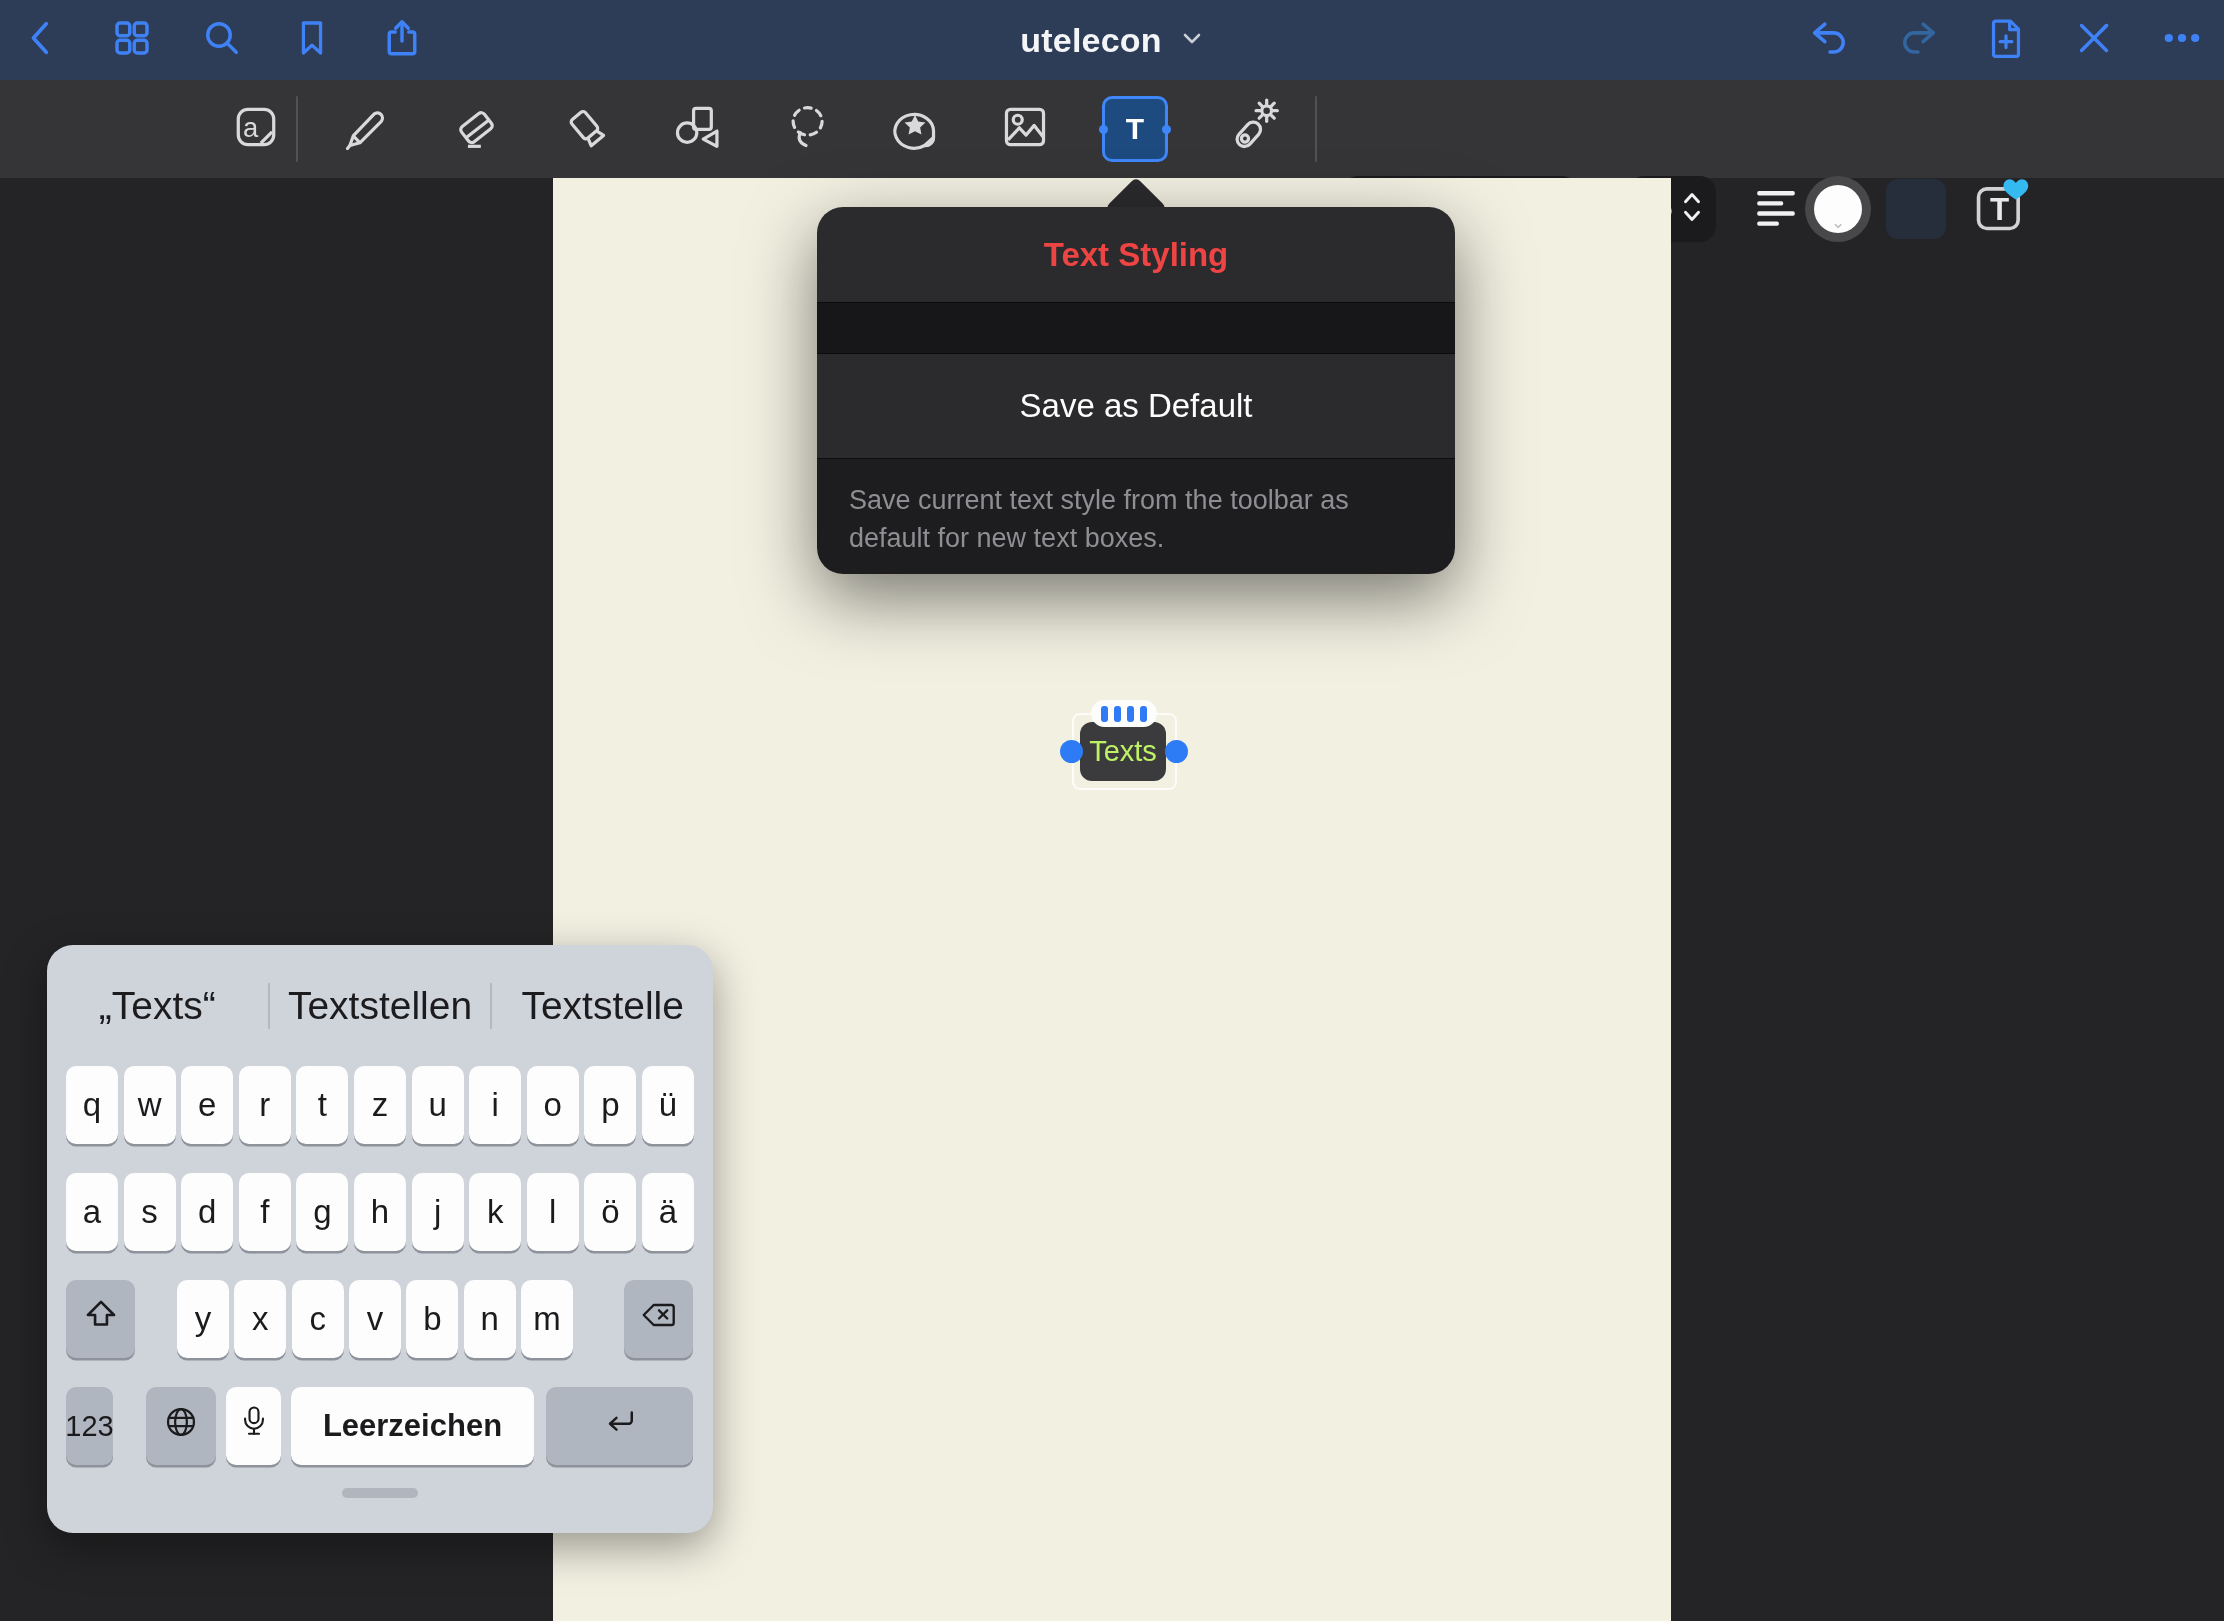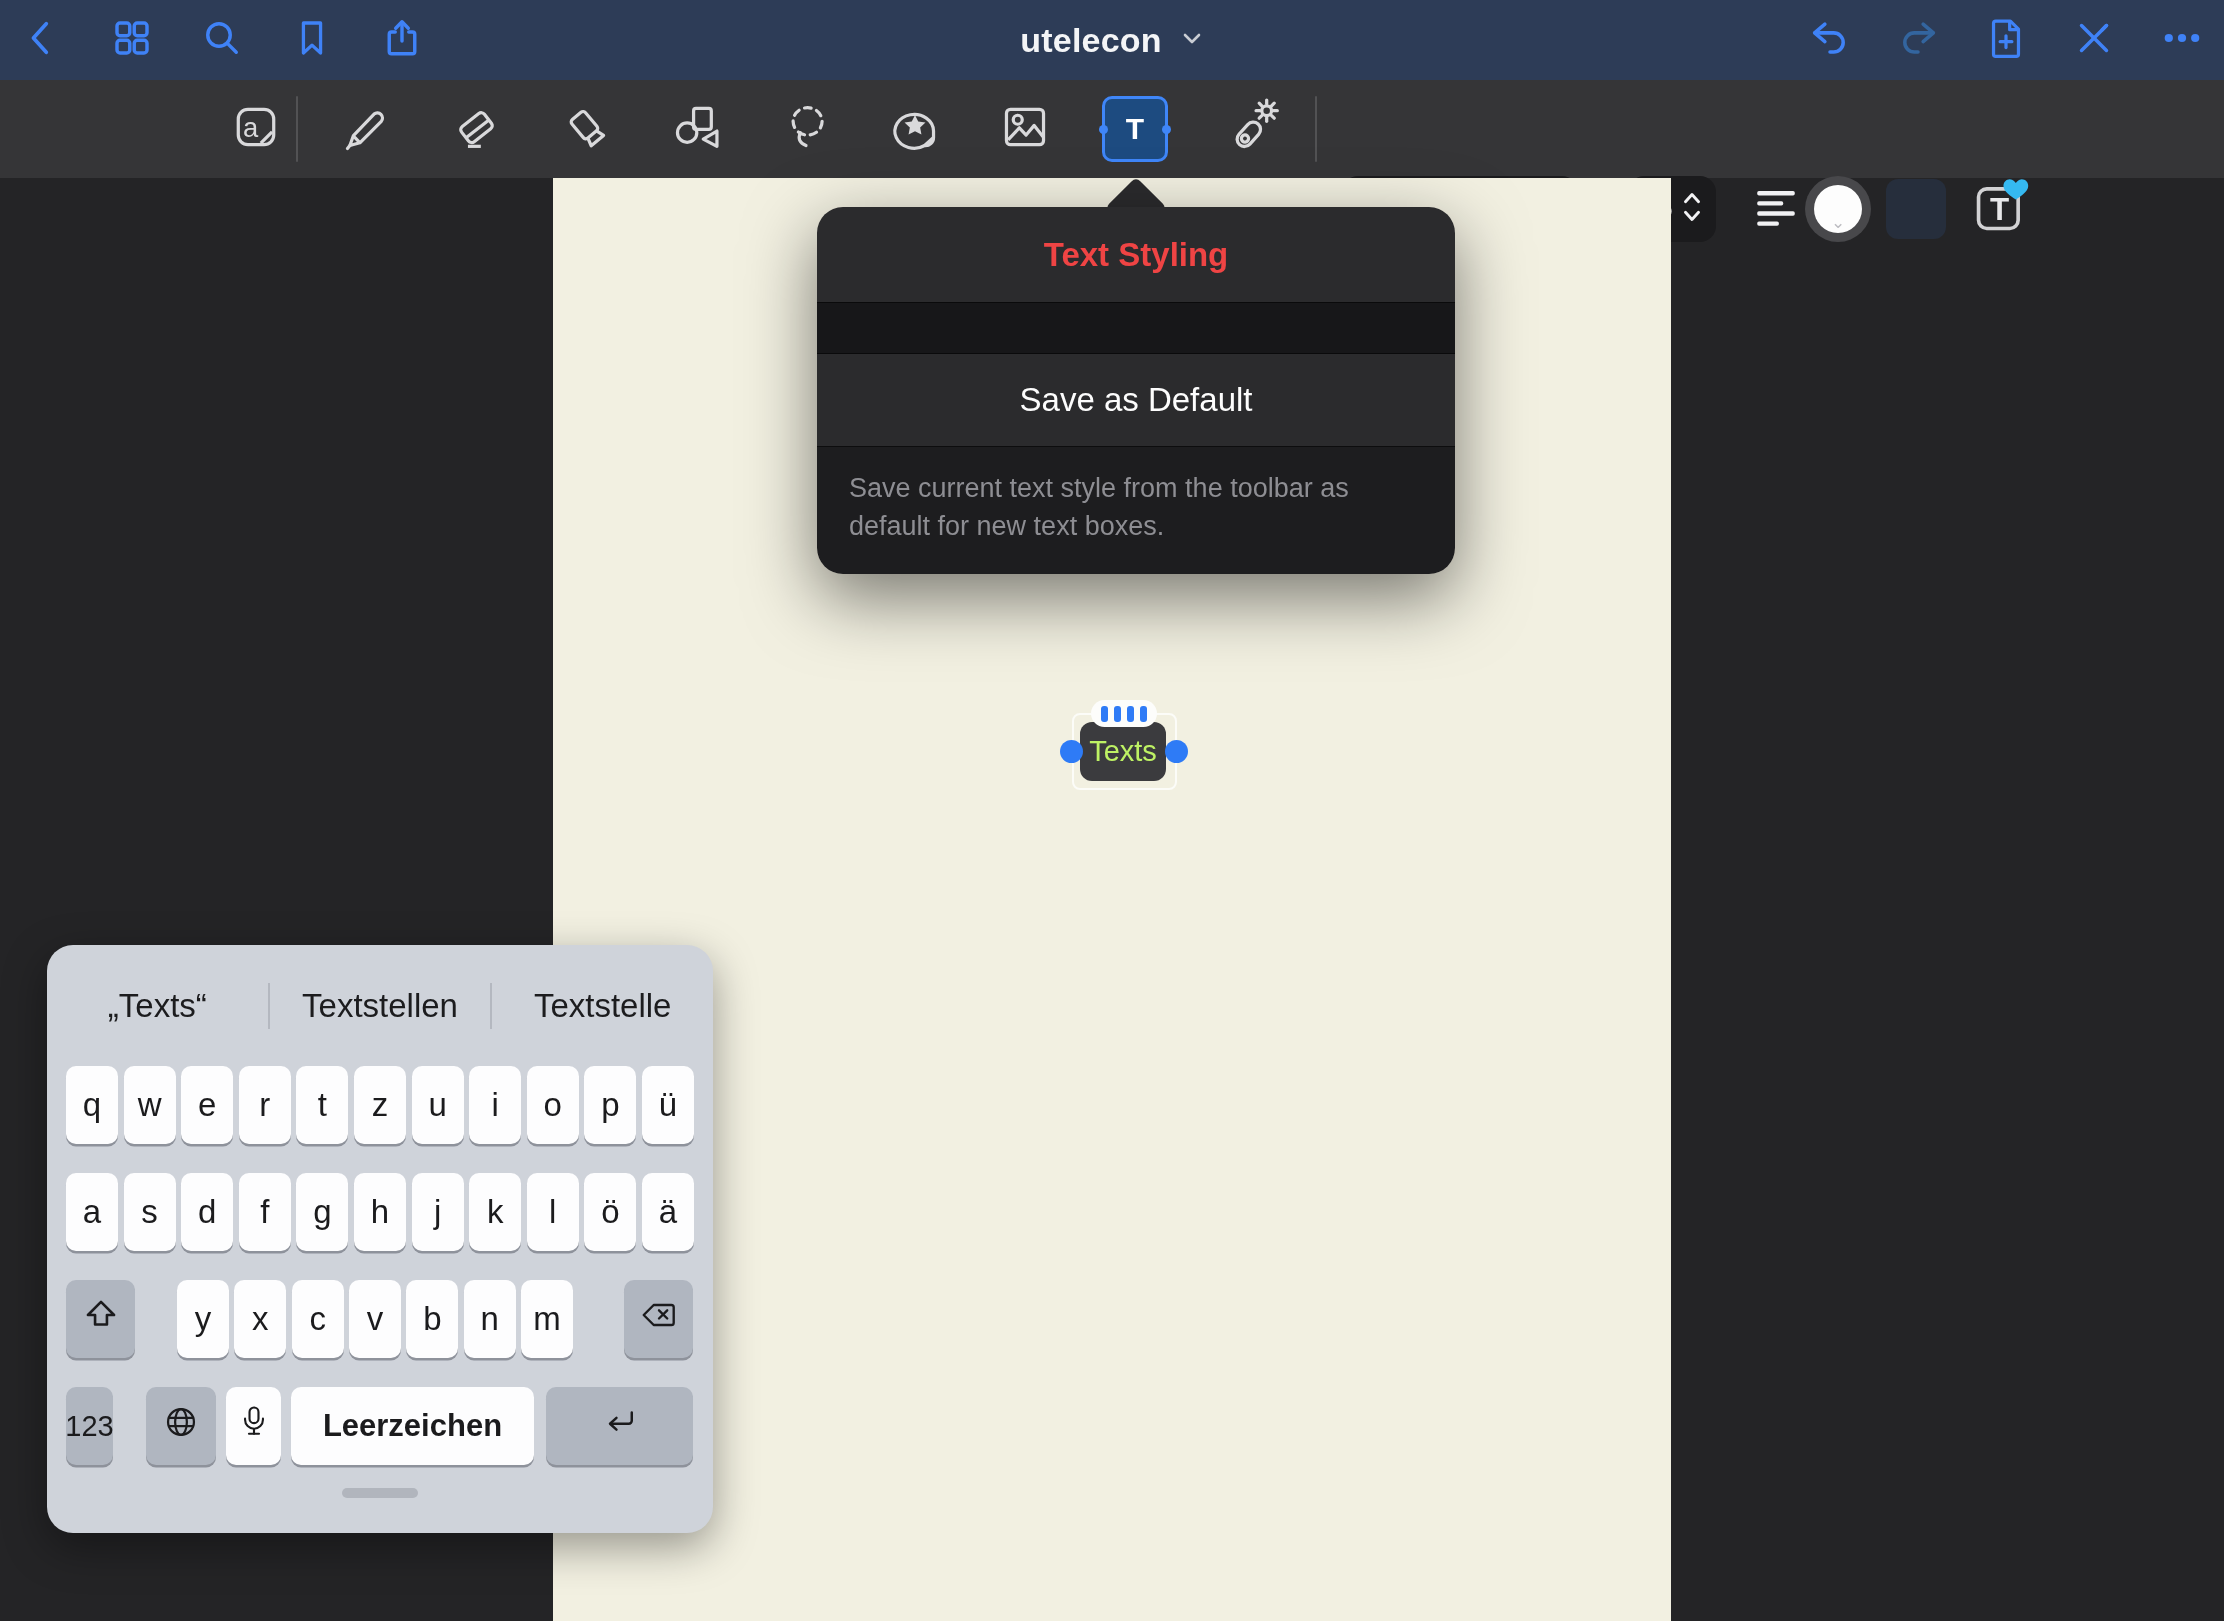--- a/index.html
+++ b/index.html
@@ -38,39 +38,39 @@
   
   .page{position:absolute;left:553px;top:178px;width:1118px;height:1443px;background:#f2f0e1;}
 
   
   .pop-arrow{position:absolute;left:1114px;top:186px;width:44px;height:44px;background:#2b2b2d;border-radius:6px;transform:rotate(45deg);}
   .popover{position:absolute;left:817px;top:207px;width:638px;height:367px;border-radius:26px;overflow:hidden;
            box-shadow:0 24px 70px rgba(0,0,0,.5);}
   .pop-header{height:95px;background:#2b2b2d;display:flex;align-items:center;justify-content:center;
               color:#ef4444;font-size:33px;font-weight:700;}
   .pop-band{height:50px;background:#171719;border-top:1px solid rgba(0,0,0,.55);border-bottom:1px solid rgba(0,0,0,.55);}
-  .pop-save{height:92px;background:#2b2b2d;display:flex;align-items:center;justify-content:center;
+  .pop-save{height:104px;background:#2b2b2d;display:flex;align-items:center;justify-content:center;
             color:#fdfdfd;font-size:33px;cursor:pointer;}
   .pop-desc{height:130px;background:#1d1d1f;border-top:1px solid rgba(0,0,0,.55);
             color:#8e8e93;font-size:27px;line-height:38px;padding:22px 32px 0 32px;box-sizing:border-box;}
 
   
   .tb-frame{position:absolute;left:1072px;top:713px;width:105px;height:77px;border:2.5px solid #fcfcf8;border-radius:8px;box-sizing:border-box;}
   .tb-dark{position:absolute;left:1080px;top:722px;width:86px;height:59px;background:#3b3b3e;border-radius:12px;
            display:flex;align-items:center;justify-content:center;color:#bef264;font-size:29px;}
   .tb-pill{position:absolute;left:1091px;top:700px;width:66px;height:27px;background:#fdfdfb;border-radius:14px;
            display:flex;align-items:center;justify-content:center;gap:6px;cursor:grab;}
   .tb-pill .bar{width:7px;height:16px;border-radius:3px;background:#2f7bf6;}
   .tb-dot{position:absolute;width:23px;height:23px;border-radius:50%;background:#2e7bf6;cursor:pointer;}
 
   
   .kb{position:absolute;left:47px;top:945px;width:666px;height:588px;background:#cfd3da;border-radius:26px;
       box-shadow:0 14px 44px rgba(0,0,0,.38);}
   .kb-suggestions{position:absolute;left:0;top:26px;width:666px;height:70px;display:flex;align-items:center;}
-  .kb-sug{flex:1;text-align:center;color:#1c1c1e;font-size:33px;cursor:pointer;}
+  .kb-sug{flex:1;text-align:center;color:#1c1c1e;font-size:39px;cursor:pointer;}
   .kb-sug-div{width:2px;height:46px;background:#b4b8c0;}
   .kb-row{position:absolute;display:flex;justify-content:space-between;}
   .key{height:78px;border-radius:10px;background:#fdfdfe;box-shadow:0 2.5px 0 #8e929b;
        display:flex;align-items:center;justify-content:center;color:#1b1b1d;font-size:33px;cursor:pointer;box-sizing:border-box;}
   .key.letter{width:52px;}
   .key.gray{background:#b0b6c0;}
   .kb-bar{position:absolute;left:342px;top:1488px;width:76px;height:10px;border-radius:5px;background:#b1b5bd;cursor:grab;}
   .kspace{font-size:31px;font-weight:bold;}
   .k123{font-size:29px;}
 </style>

